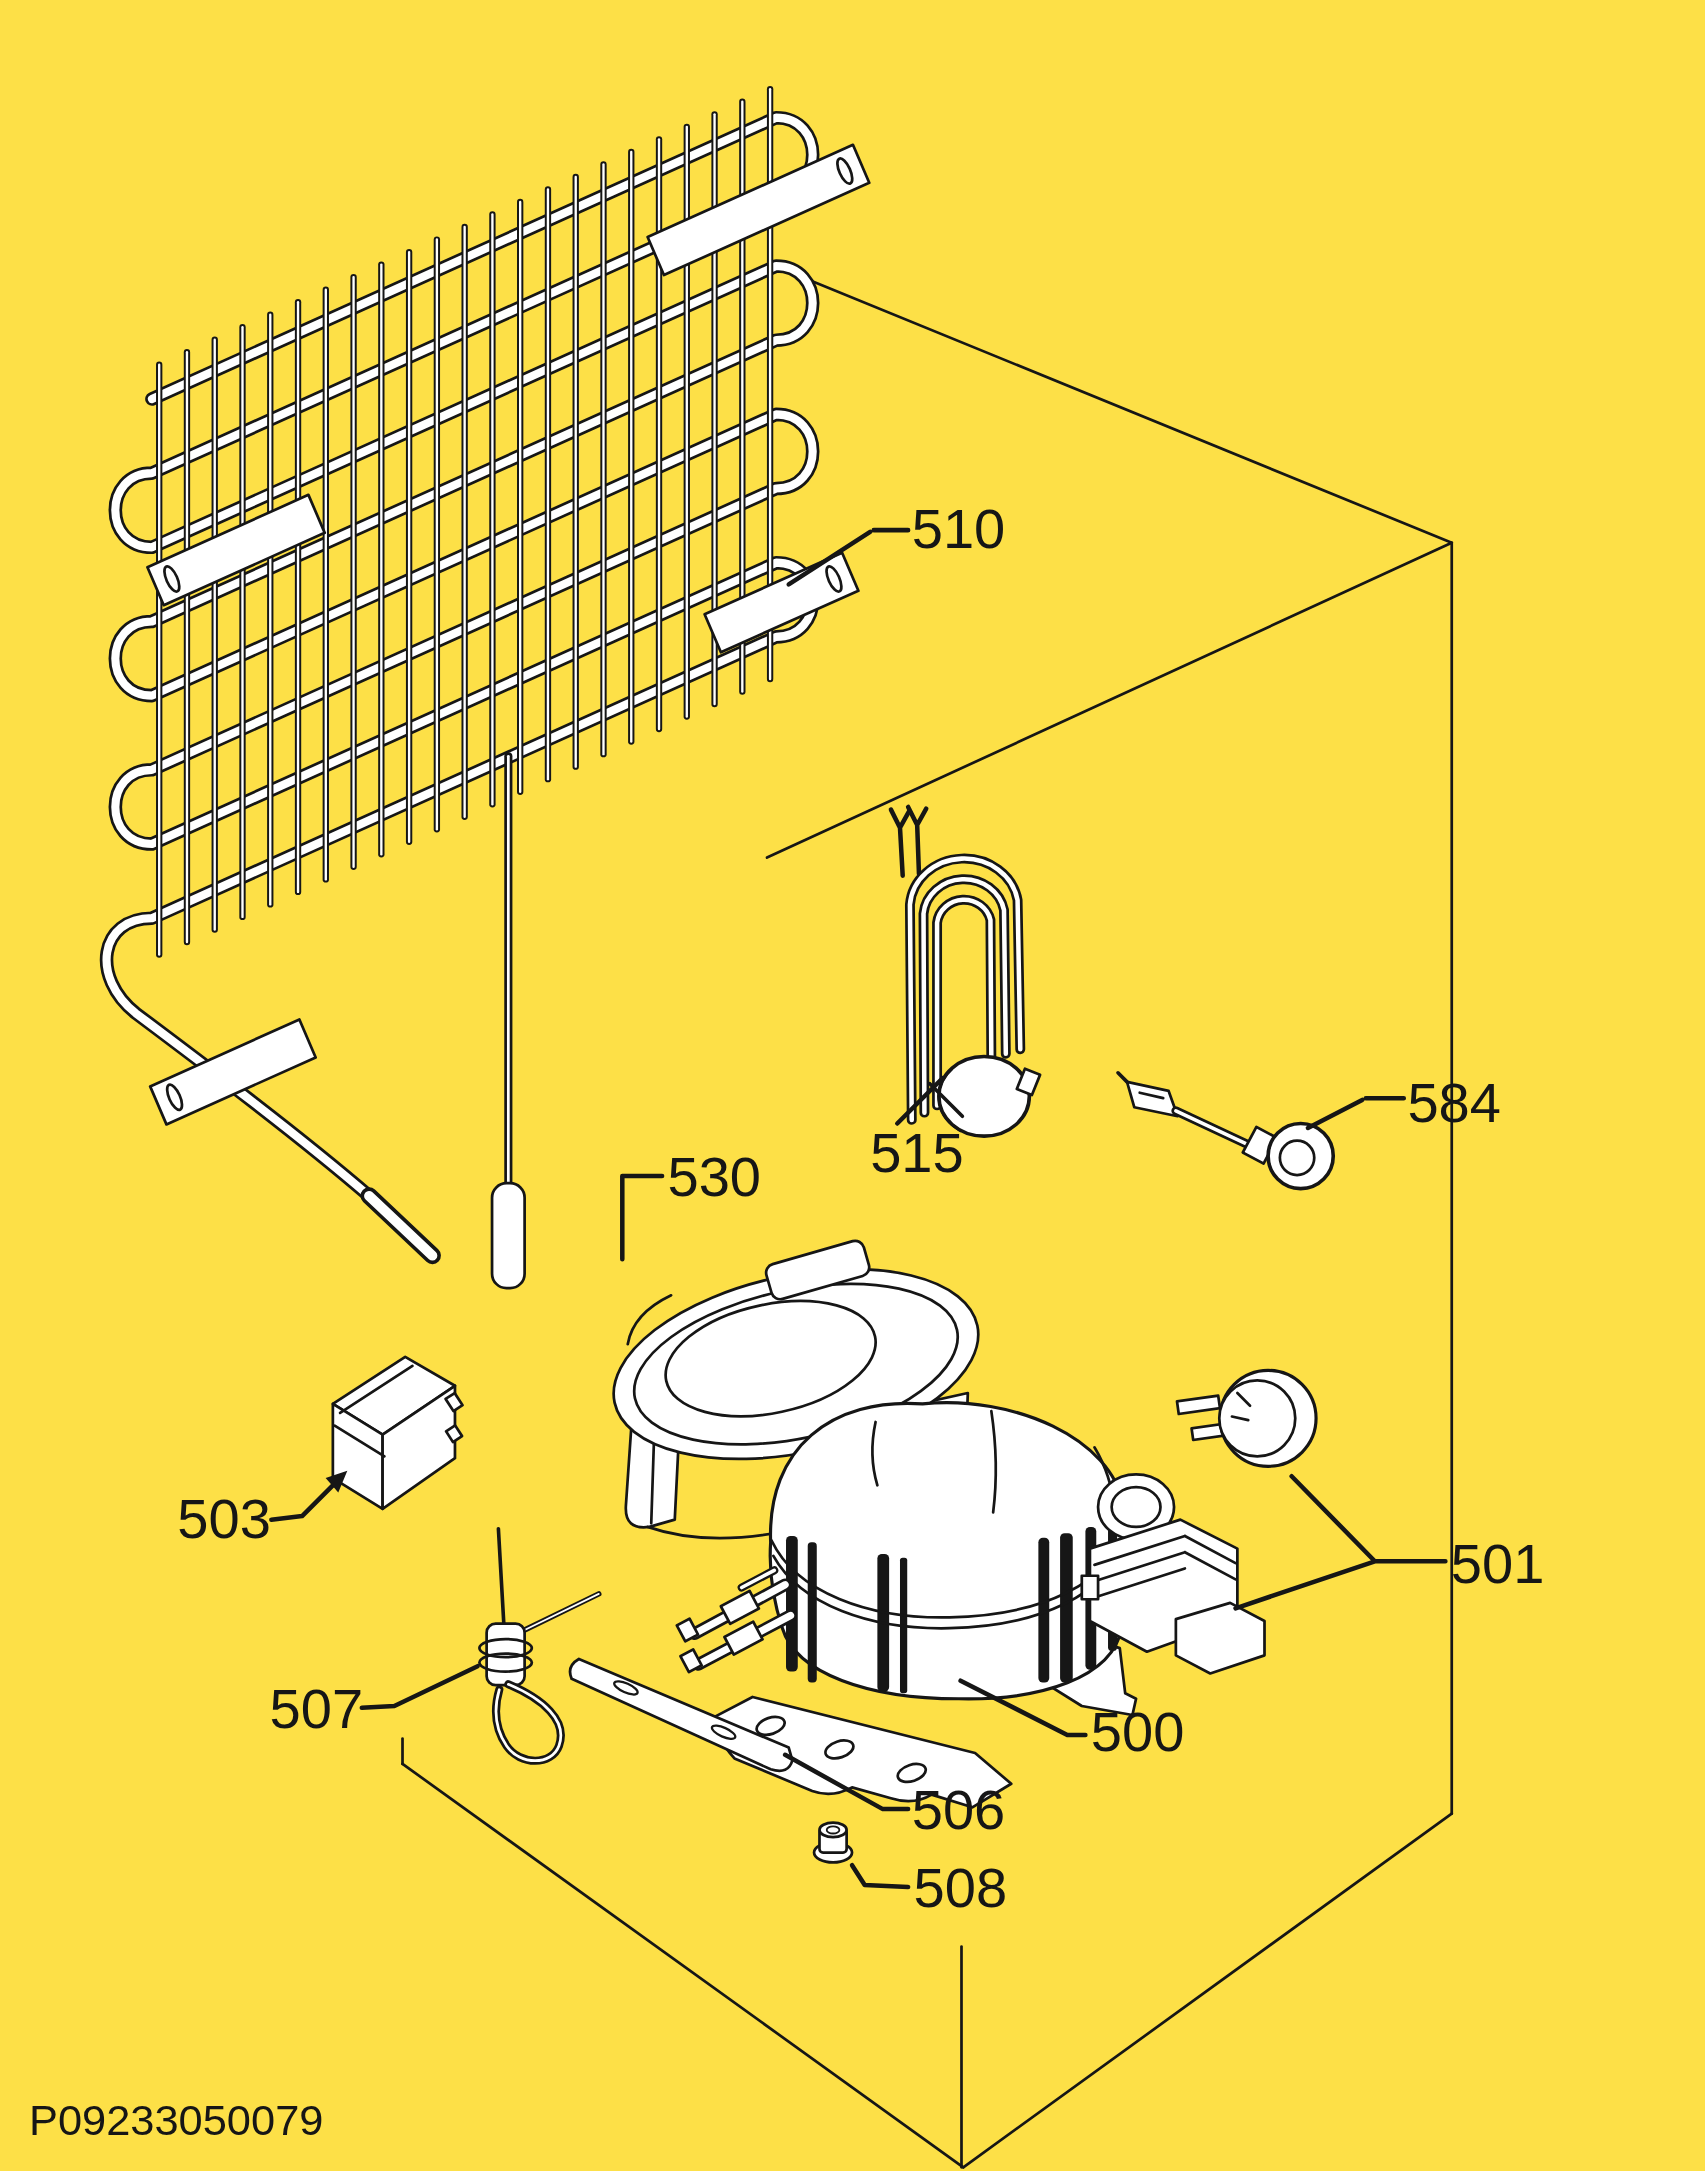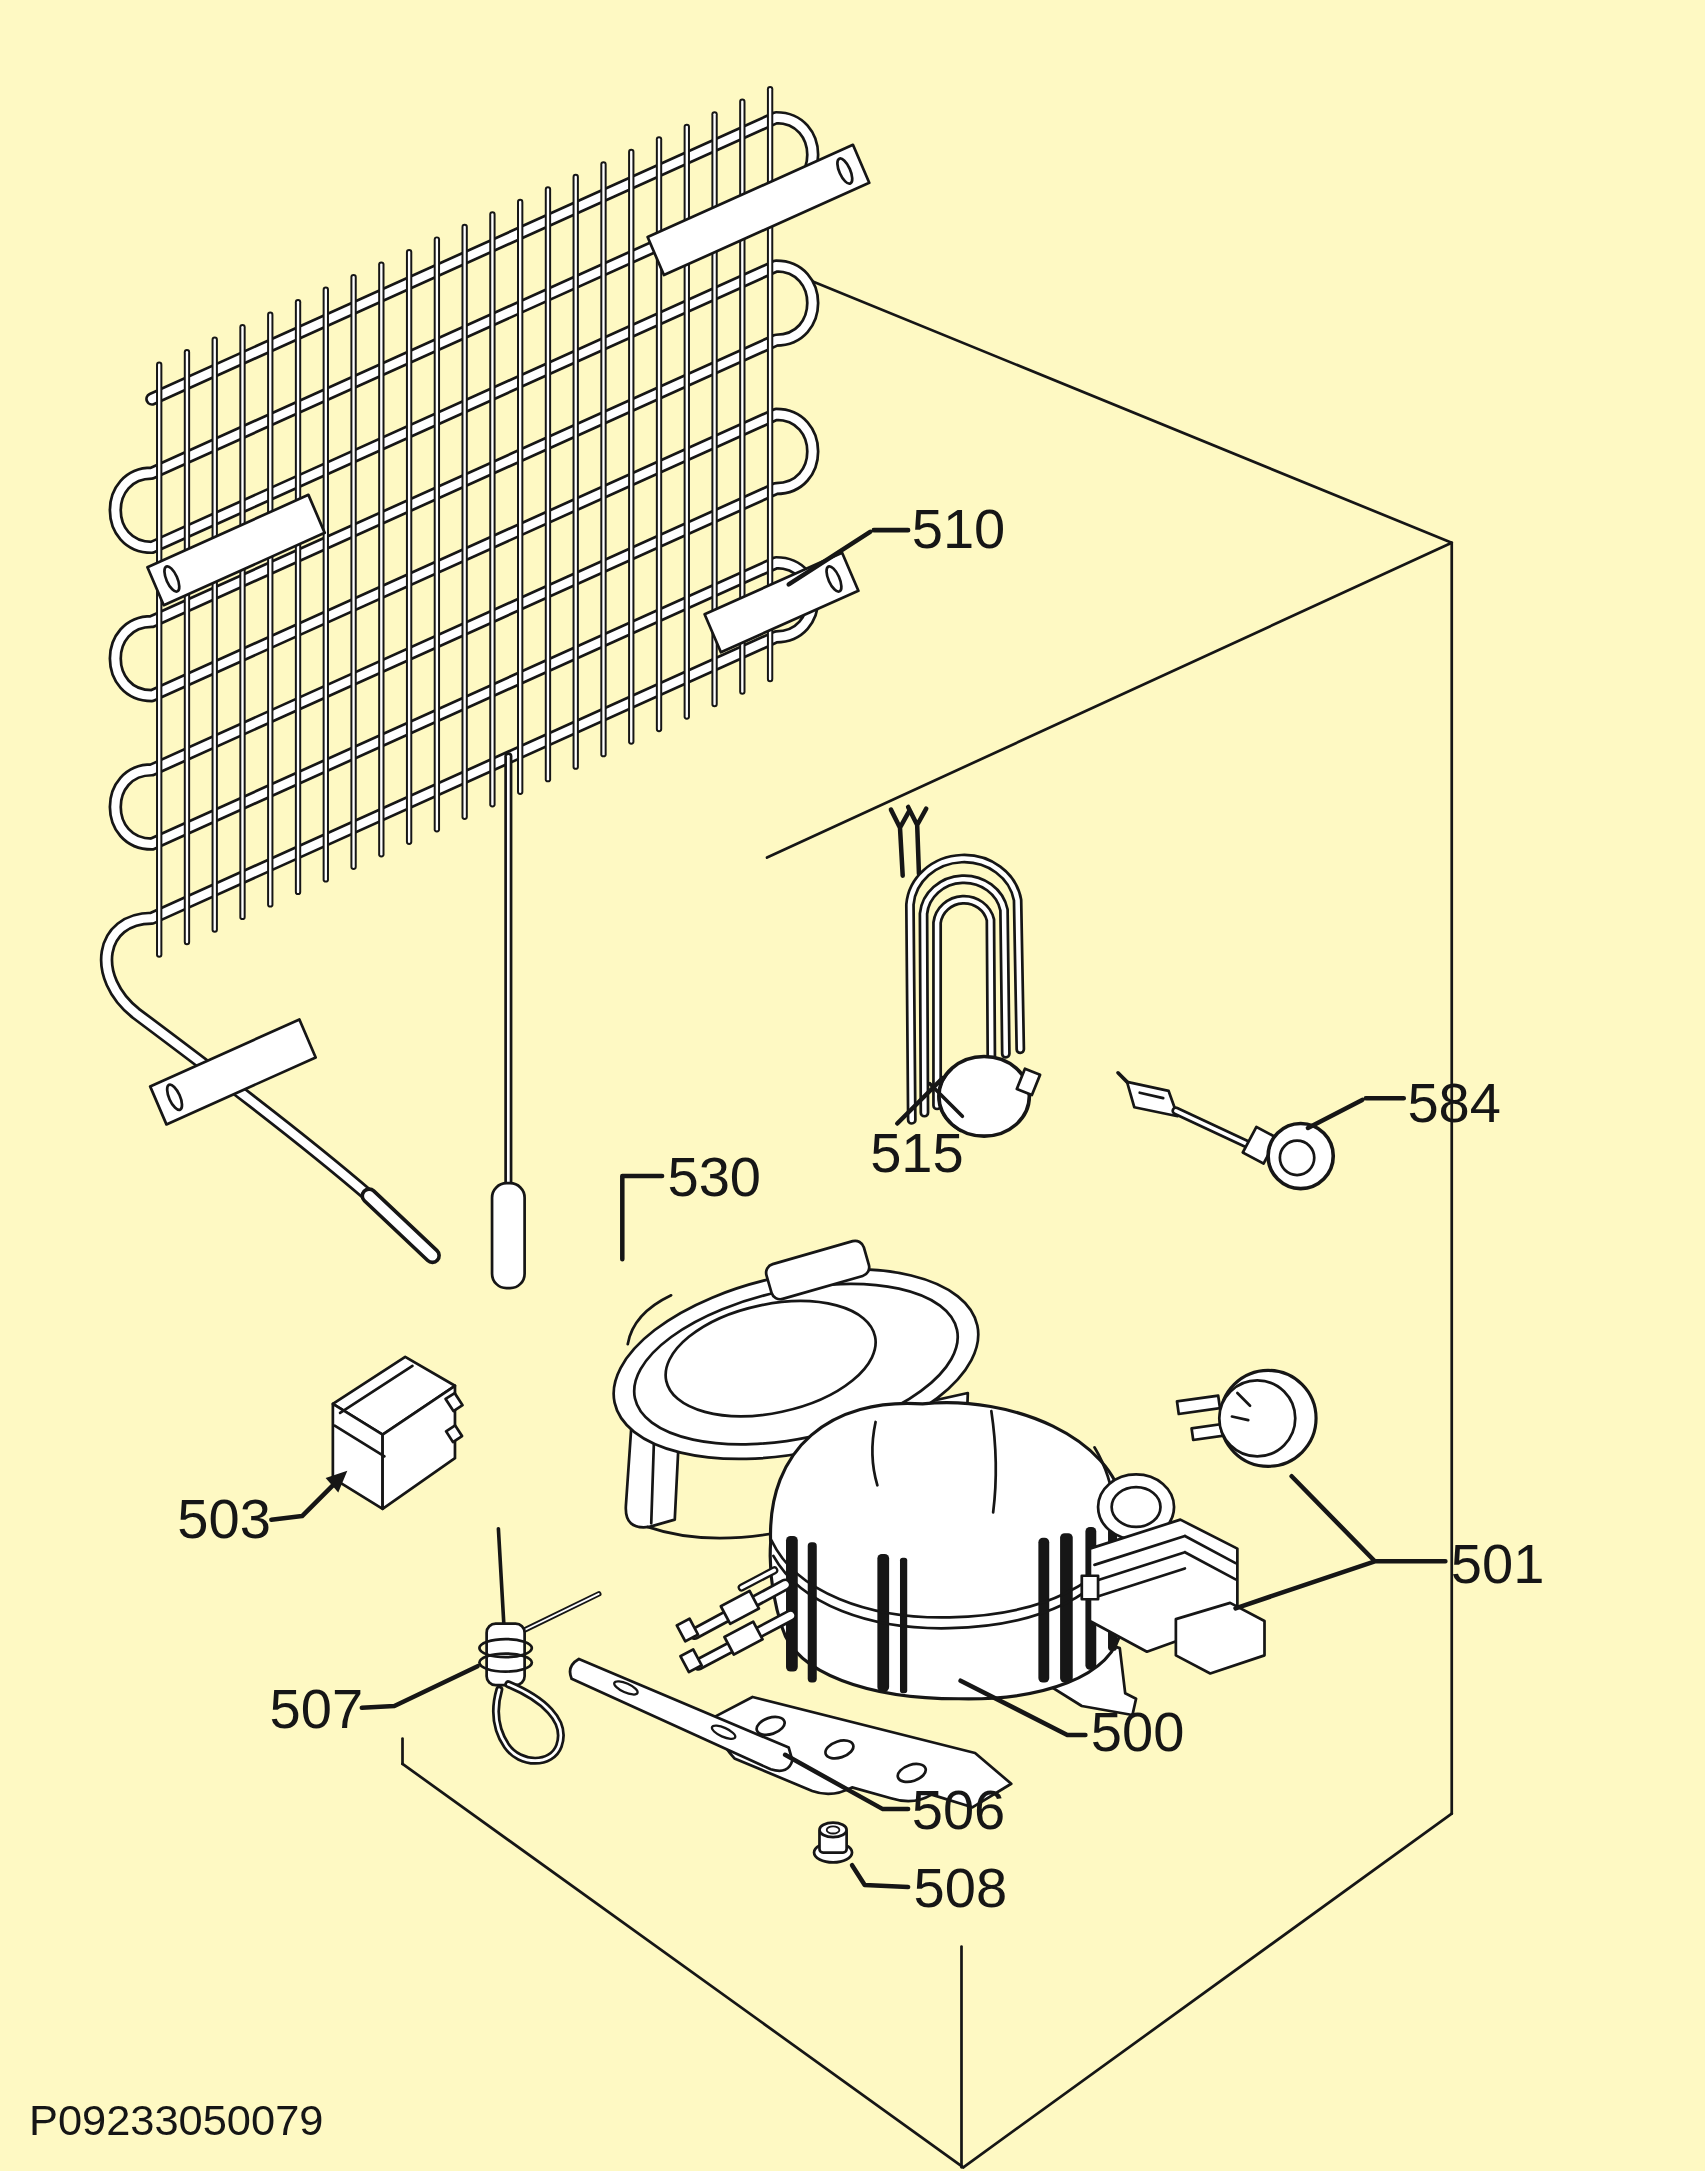--- a/index.html
+++ b/index.html
@@ -1,16 +1,16 @@
 <!DOCTYPE html>
 <html style="font-size:14.5px"><head>
 <meta charset="utf-8">
 <style>
   html,body{margin:0;padding:0;background:#ffffff;}
-  .page{width:1705px;height:2171px;background:#fef9c3;position:relative;overflow:hidden;}
+  .page{width:1705px;height:2171px;background:#fde047;position:relative;overflow:hidden;}
   svg{display:block;}
   .part-label{font-family:"Liberation Sans",sans-serif;font-size:62px;fill:#161616;}
   .code-label{font-family:"Liberation Sans",sans-serif;font-size:48px;fill:#161616;}
   .ln{stroke:#161616;fill:none;stroke-linecap:round;stroke-linejoin:round;}
   .wh{stroke:#ffffff;fill:none;stroke-linecap:round;stroke-linejoin:round;}
   .fw{fill:#ffffff;stroke:#161616;stroke-linejoin:round;}
   .fb{fill:#161616;stroke:none;}
 </style>
 </head>
 <body>

